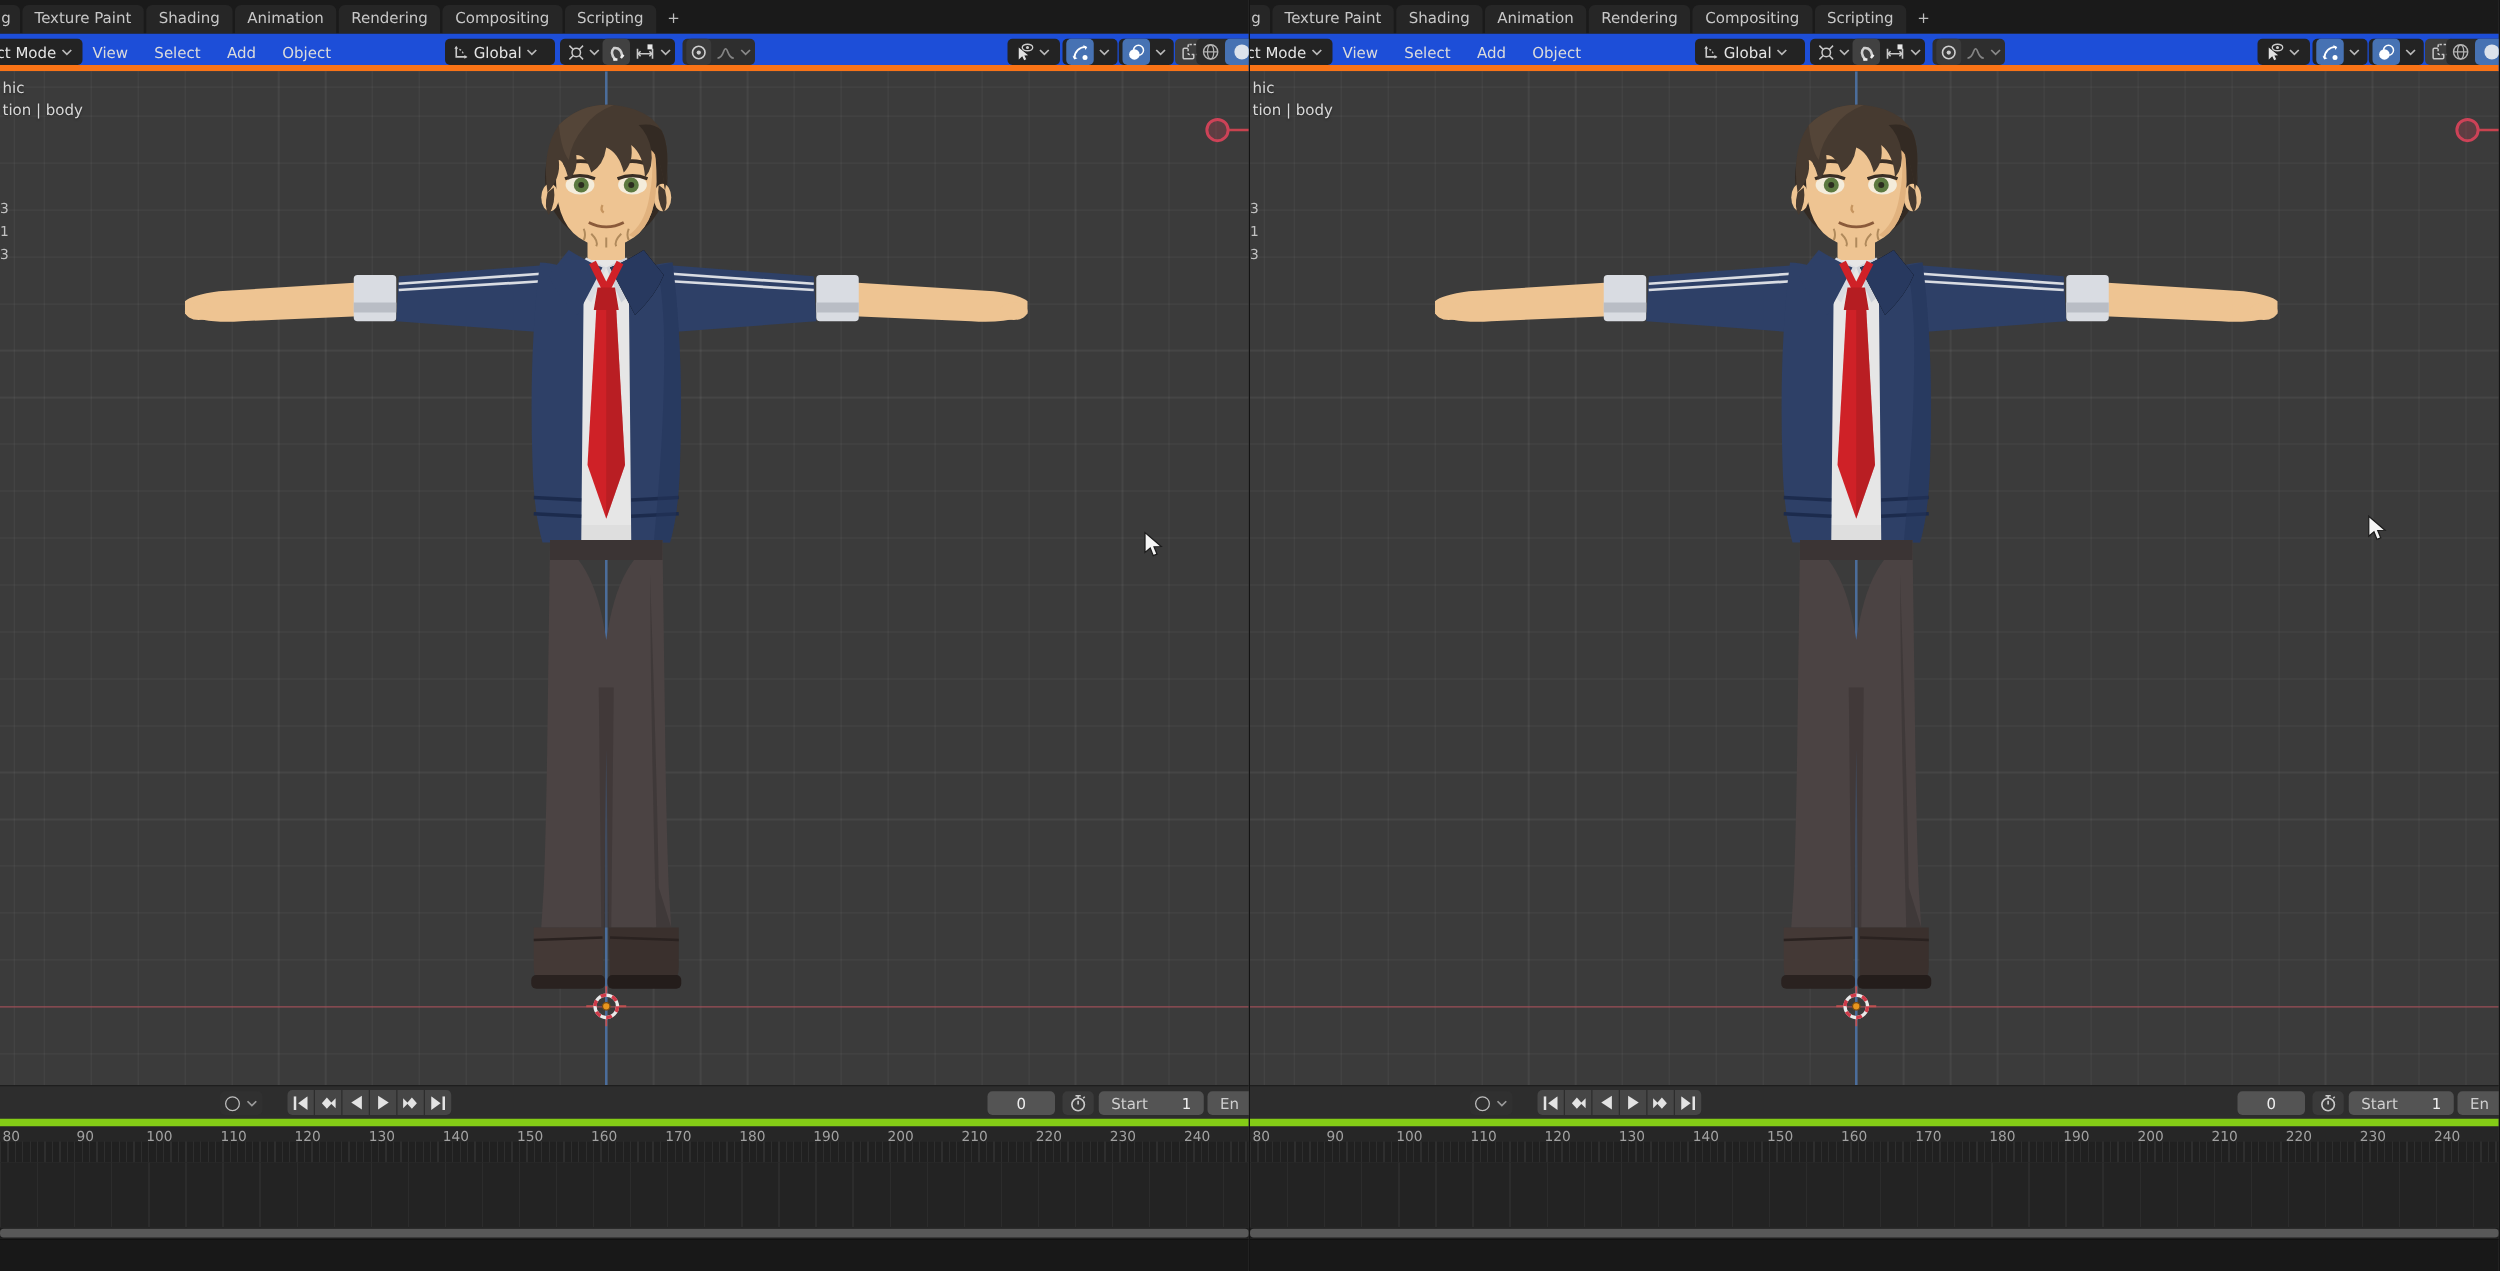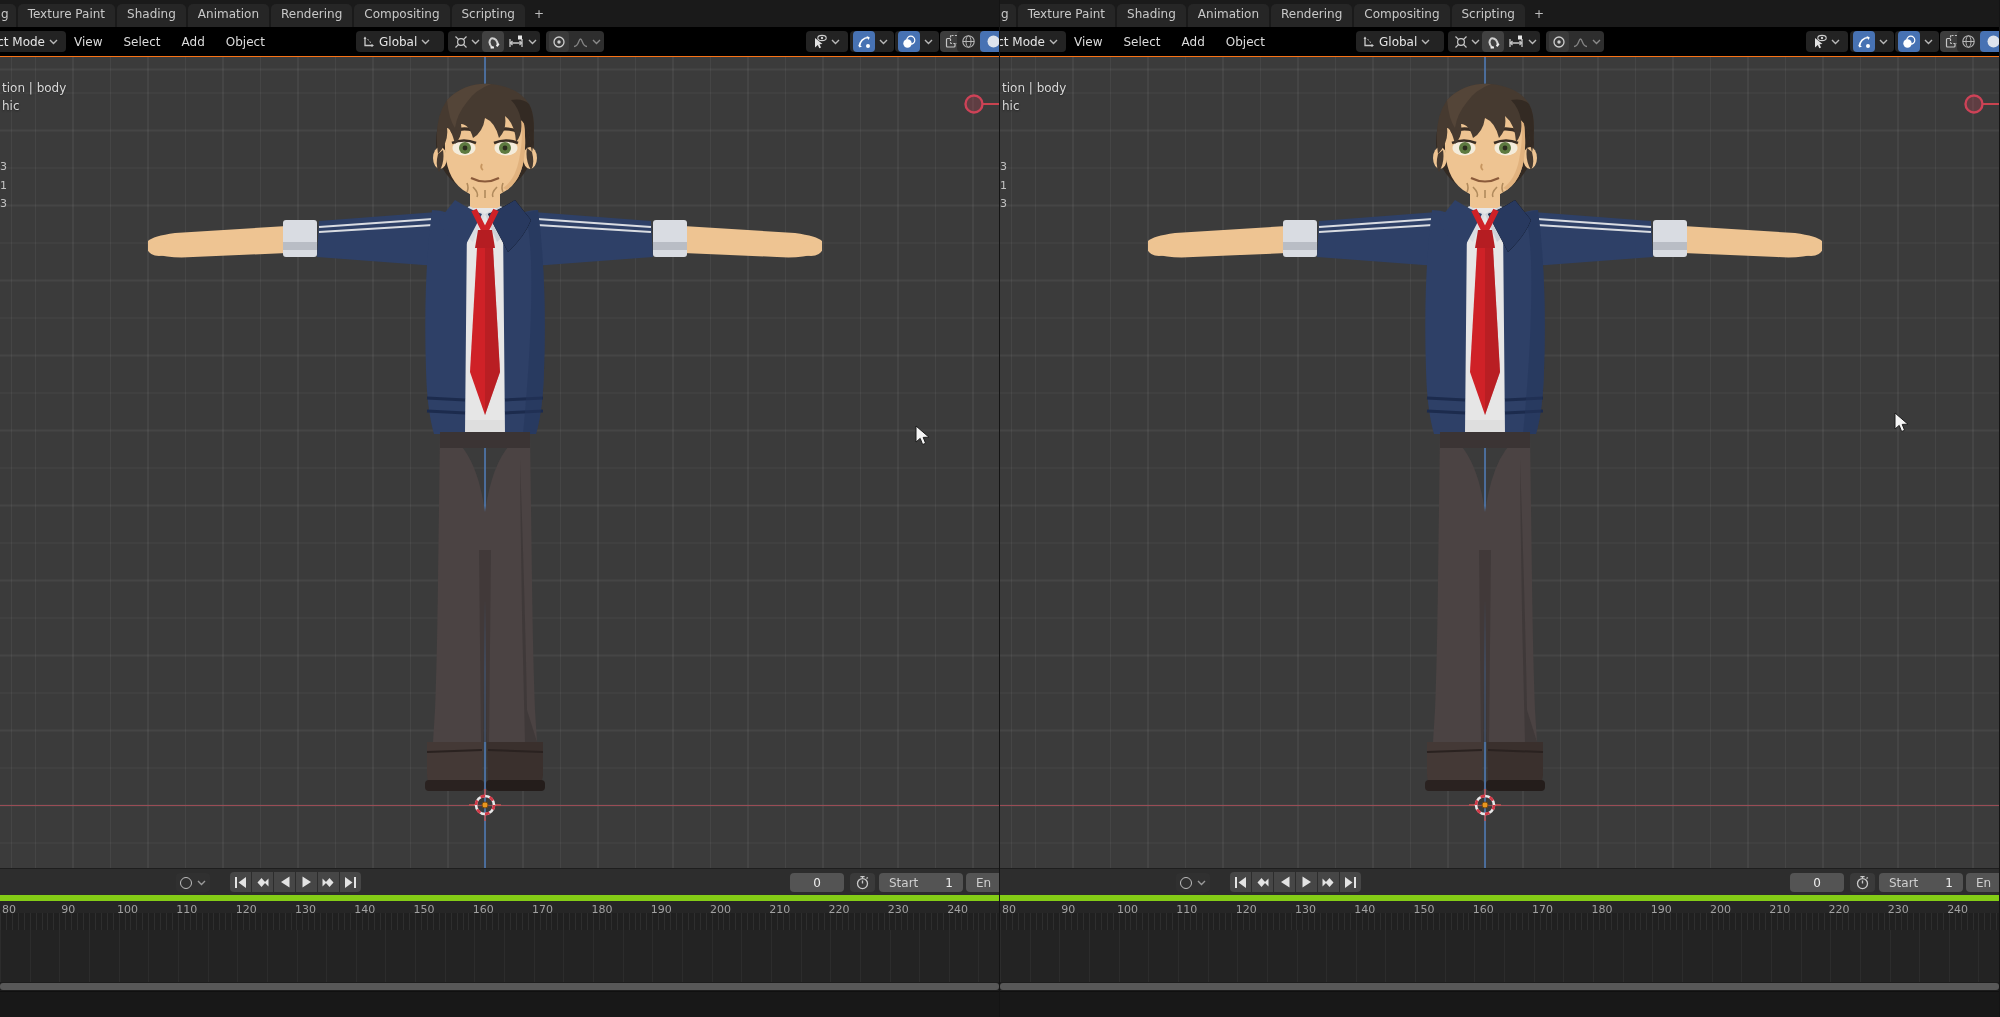--- a/index.html
+++ b/index.html
@@ -9,40 +9,40 @@
 
   
   .tabsrow{position:relative;height:27px;background:#1a1a1a;white-space:nowrap;overflow:hidden;}
   .tabs{display:flex;align-items:flex-end;height:27px;padding-left:0;}
   .tab{flex:0 0 auto;margin:4px 2px 0 0;padding:4px 10px 6px;background:#262626;border-radius:5px 5px 0 0;
        font-size:12px;color:#c8c8c8;line-height:13px;}
   .tab:first-child{border-top-left-radius:0;padding:4px 7px 6px 1px;}
   .tab:last-child{background:none;color:#bdbdbd;padding:4px 7px 6px;}
 
   
-  .vheader{position:relative;height:30px;background:#000000;border-bottom:1px solid #f97316;box-sizing:border-box;}
+  .vheader{position:relative;height:30px;background:#1d4ed8;border-bottom:5px solid #f97316;box-sizing:border-box;}
   .pill{position:absolute;top:4px;height:21px;background:#232323;border-radius:4px;display:flex;align-items:center;
         gap:4px;padding:0 6px;color:#e4e4e4;font-size:12px;box-sizing:border-box;}
   .menus{position:absolute;left:71px;top:0;height:30px;display:flex;align-items:center;gap:15px;}
   .menuitem{font-size:12px;color:#dcdcdc;padding:2px 3px;}
   .bluebtn{display:flex;align-items:center;justify-content:center;width:22px;height:21px;background:#4772b3;border-radius:4px;}
   .graybtn{display:flex;align-items:center;justify-content:center;width:22px;height:21px;border-radius:4px;}
   .xraybtn{position:absolute;left:940px;top:4px;width:24px;height:21px;background:#3d3d3d;border-radius:4px;
            display:flex;align-items:center;justify-content:center;}
   .shadegrp{position:absolute;left:957px;top:4px;height:21px;background:#2b2b2b;border-radius:4px 0 0 4px;
             display:flex;align-items:center;}
 
   
   .viewport{position:relative;height:811px;background:
       repeating-linear-gradient(to right, rgba(255,255,255,0.05) 0 1px, transparent 1px 37.5px),
       repeating-linear-gradient(to bottom, rgba(255,255,255,0.05) 0 1px, transparent 1px 37.5px),
       #3b3b3b;
       background-position:35px 35.5px,35px 35.5px,0 0;overflow:hidden;}
   .ovltext{position:absolute;left:2px;color:#d8d8d8;font-size:12px;font-weight:500;text-shadow:0 1px 2px rgba(0,0,0,.4);}
-  .ovl1{top:6px;margin-top:36px;}
+  .ovl1{top:6px;}
   .ovl2{top:24px;}
   .stats{position:absolute;left:0;top:101px;display:flex;flex-direction:column;}
   .statline{color:#c2c2c2;font-size:11px;line-height:18.5px;}
   .axis-z{position:absolute;left:484px;top:0;width:2px;height:100%;background:#4e76ac;opacity:.85;}
   .axis-x{position:absolute;left:0;top:748px;width:100%;height:1px;background:#a24d57;opacity:.9;}
   .charsvg{position:absolute;left:135px;top:23px;}
   .cursor3d{position:absolute;left:465px;top:728px;}
   .navgizmo{position:absolute;left:962px;top:35px;}
 
   

